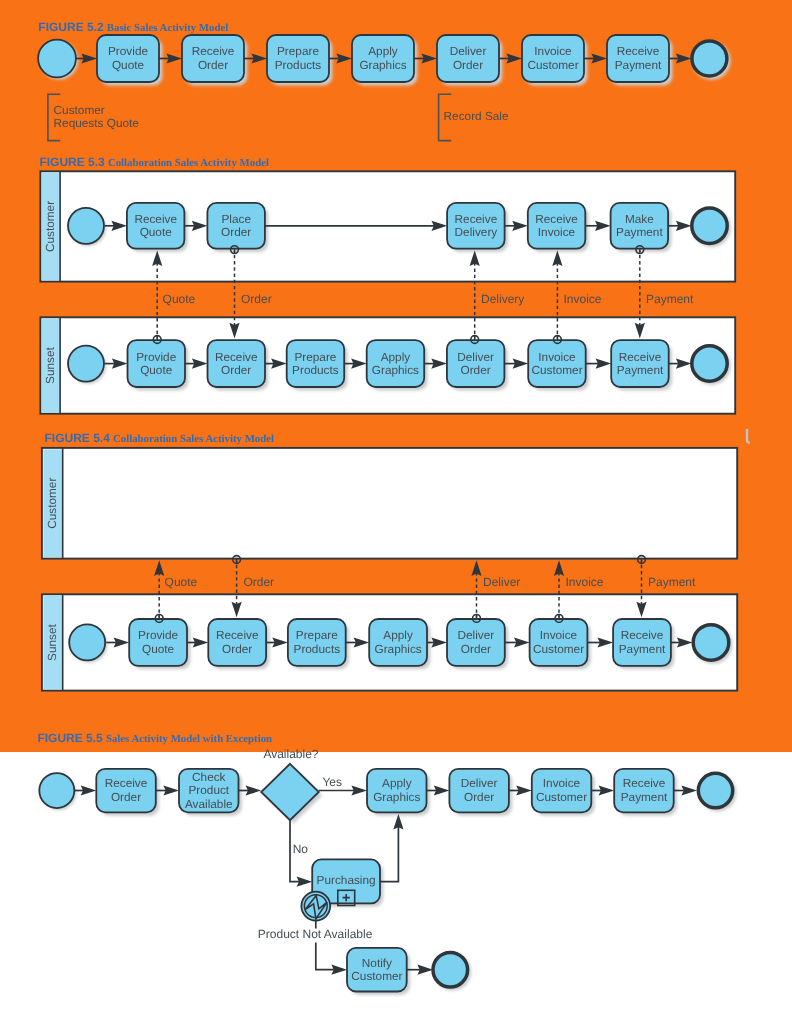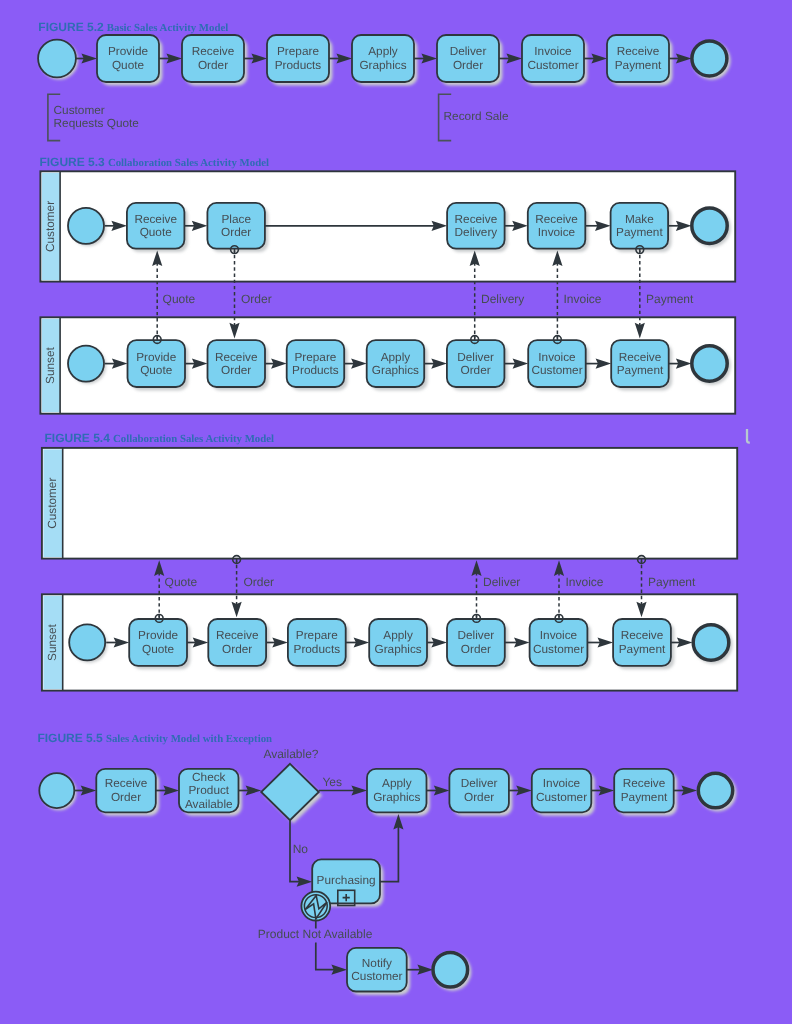--- a/index.html
+++ b/index.html
@@ -1,18 +1,18 @@
 <!DOCTYPE html>
 <html><head>
 <meta charset="utf-8">
 <title>BPMN Sales Activity Models</title>
 <style>
   html,body{margin:0;padding:0;background:#ffffff;}
   body{width:792px;height:1024px;overflow:hidden;font-family:"Liberation Sans",sans-serif;-webkit-font-smoothing:antialiased;text-rendering:geometricPrecision;}
-  .page{position:relative;width:792px;height:1024px;background:#8b5cf6;}
+  .page{position:relative;width:792px;height:752px;background:#f97316;}
   .ftnum{font-family:"Liberation Sans",sans-serif;font-weight:700;font-size:12px;fill:#2f6cb4;}
   .ftcap{font-family:"Liberation Serif",serif;font-weight:700;font-size:10.8px;fill:#2f6cb4;}
   svg.board{position:absolute;left:0;top:0;width:792px;height:1024px;overflow:visible;}
   .shape{fill:#7bd1f0;stroke:#2e363c;stroke-width:1.8;}
   .shape.thick{stroke-width:3.5;}
   .shape.nofill{fill:none;stroke-width:1.5;}
   .sh{fill:#c9ccce;stroke:none;filter:url(#softshadow);}
   .flow{fill:none;stroke:#2e363c;stroke-width:1.7;}
   .head{fill:#2e363c;stroke:none;}
   .mflow{fill:none;stroke:#2e363c;stroke-width:1.5;stroke-dasharray:3.4 2.8;}

